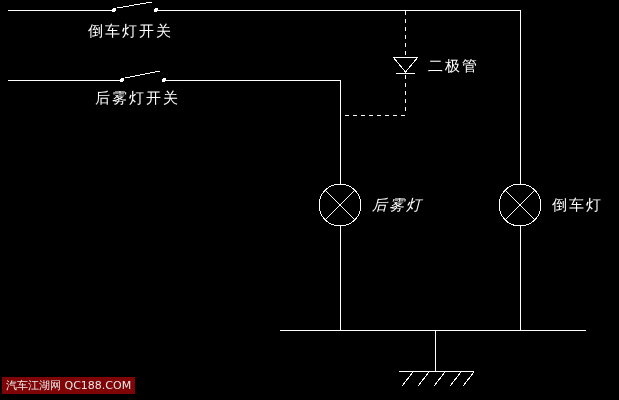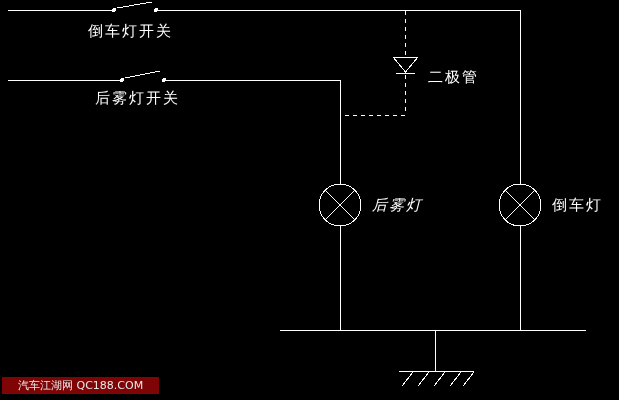--- a/index.html
+++ b/index.html
@@ -38,21 +38,21 @@
     white-space: nowrap;
   }
   .watermark {
     position: absolute;
     left: 2px;
     top: 377px;
     background: var(--watermark-bg, #7e0406);
     color: var(--watermark-text, #e8e8e8);
     font-size: 11px;
     line-height: 1;
-    padding: 3px 16px;
+    padding: 3px 4px;
     white-space: nowrap;
   }
 </style>
 </head>
 <body>
 
 <div class="stage">
 
   <svg width="619" height="400" viewBox="0 0 619 400">
 
@@ -115,19 +115,19 @@
       <line class="wire" x1="413" y1="372" x2="402" y2="386"></line>
       <line class="wire" x1="429" y1="372" x2="418" y2="386"></line>
       <line class="wire" x1="445" y1="372" x2="434" y2="386"></line>
       <line class="wire" x1="461" y1="372" x2="450" y2="386"></line>
       <line class="wire" x1="474" y1="372" x2="463" y2="386"></line>
     </g>
   </svg>
 
   <div class="label" style="left:88px;  top:24px;">倒车灯开关</div>
   <div class="label" style="left:95px;  top:91px;">后雾灯开关</div>
-  <div class="label" style="left:428px; top:70px;">二极管</div>
+  <div class="label" style="left:428px; top:59px;">二极管</div>
   <div class="label" style="left:372px; top:198px;font-style:italic;">后雾灯</div>
   <div class="label" style="left:552px; top:198px;">倒车灯</div>
 
   <div class="watermark">汽车江湖网 QC188.COM</div>
 
 </div>
 
 </body></html>

